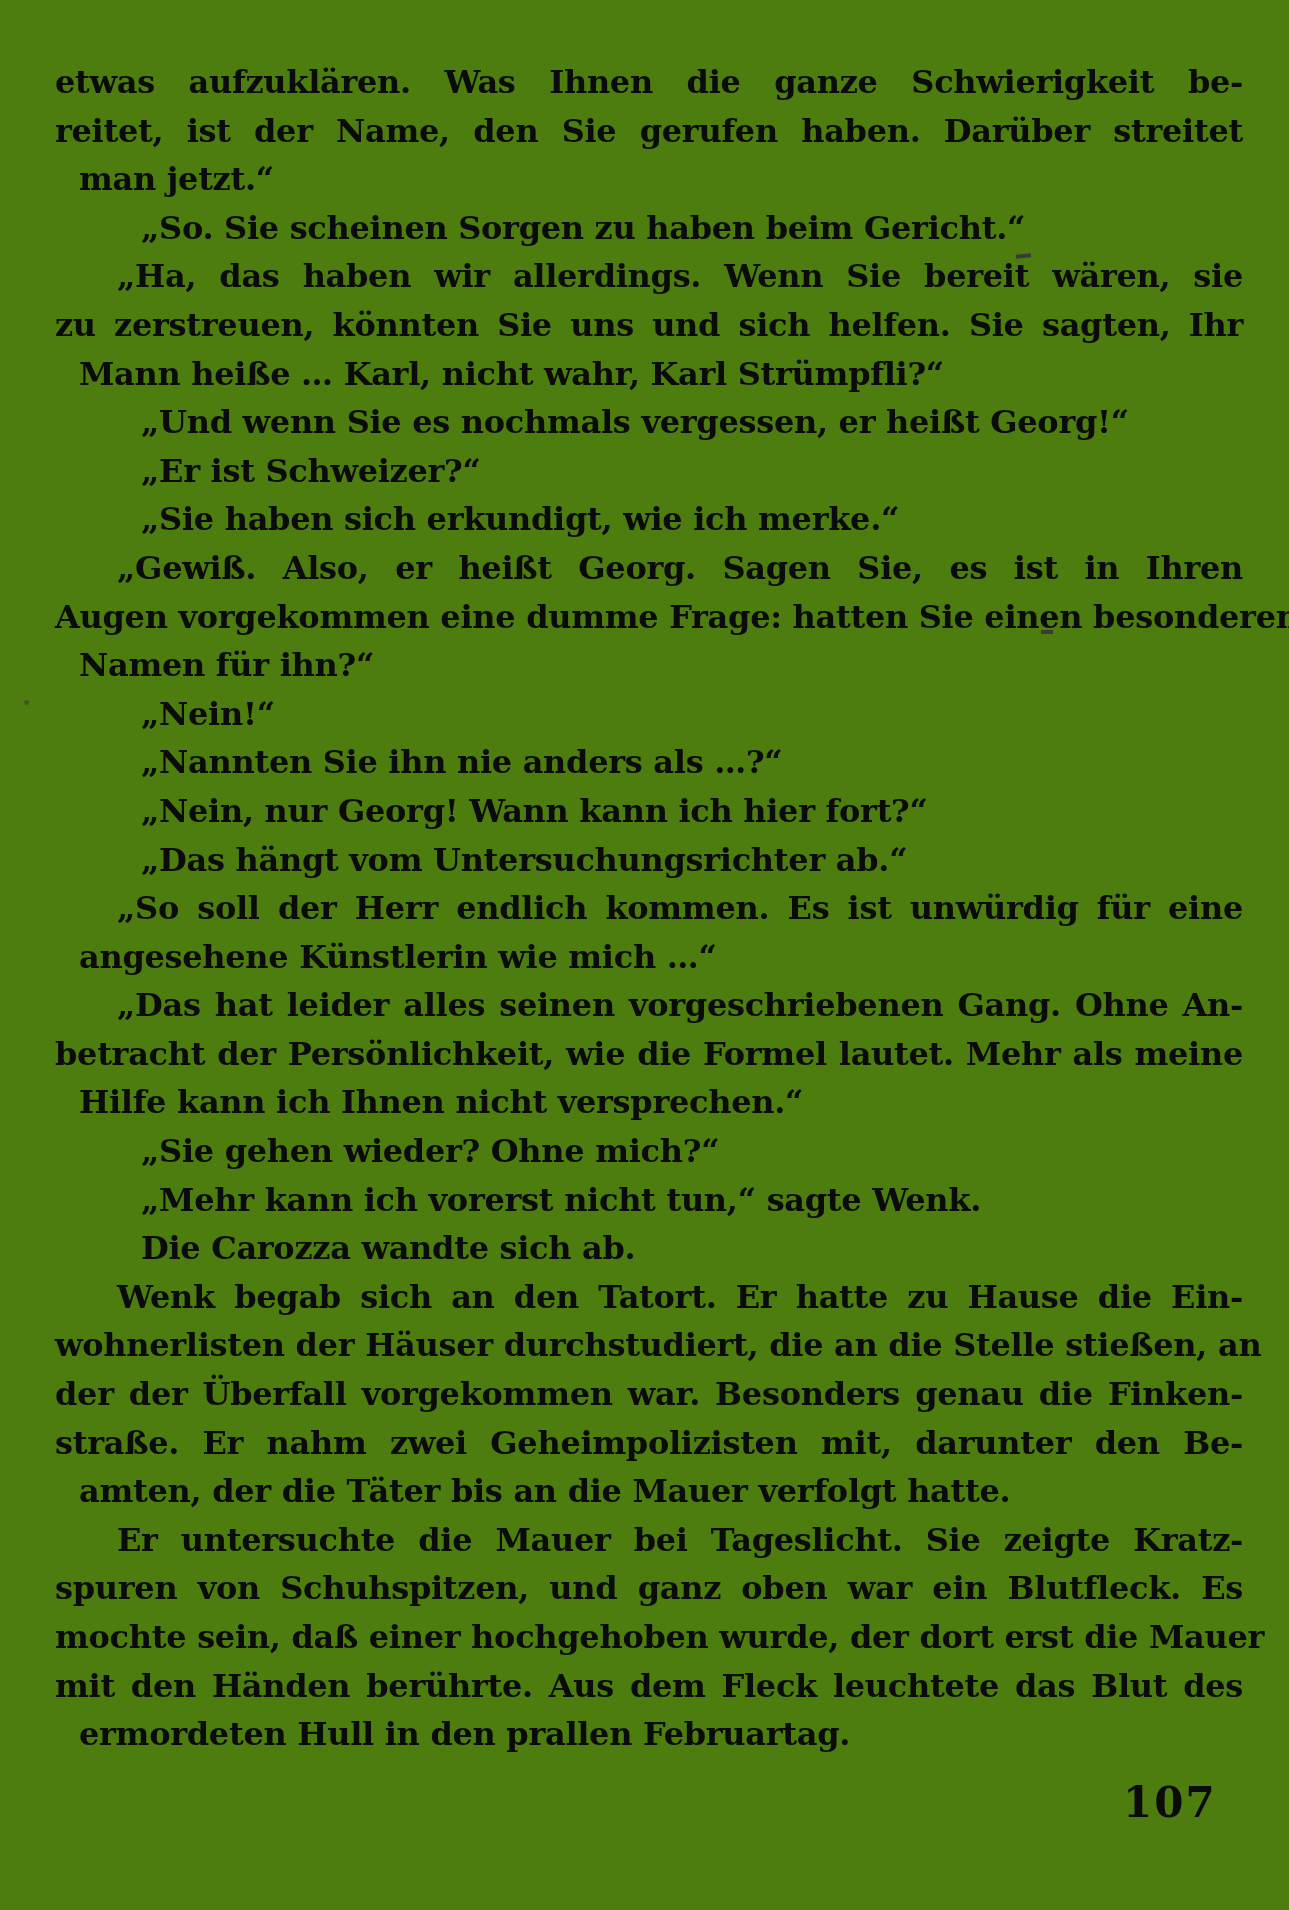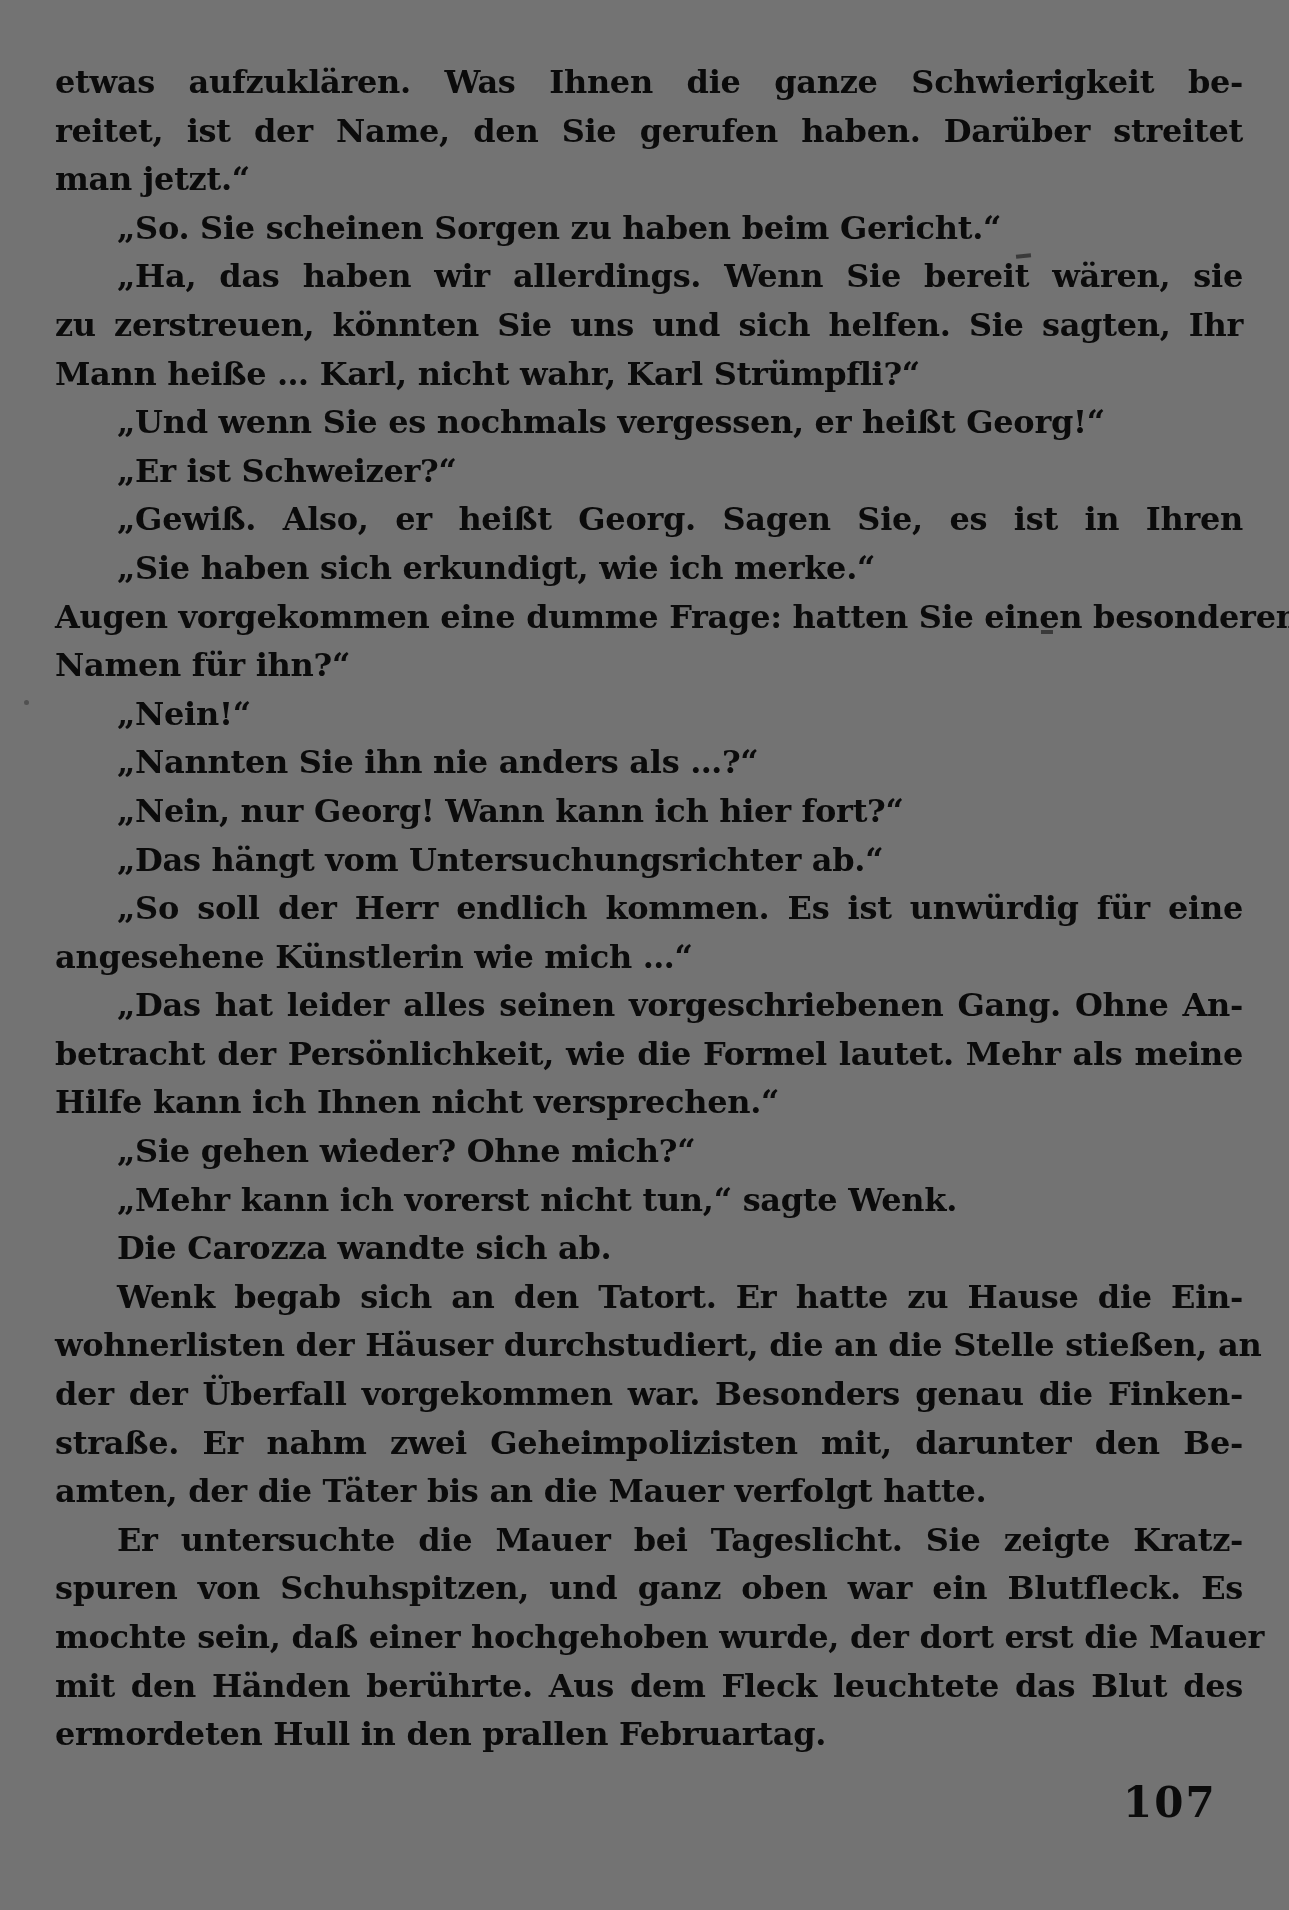--- a/index.html
+++ b/index.html
@@ -4,21 +4,21 @@
 <style>
   html, body {
     margin: 0;
     padding: 0;
     background: #ffffff;
   }
   .page {
     position: relative;
     width: 1289px;
     height: 1910px;
-    background: #737373;
+    background: #4d7c0f;
     overflow: hidden;
     font-family: "DejaVu Serif", serif;
   }
   .textblock {
     position: absolute;
     left: 55px;
     top: 58px;
     width: 1188px;
   }
   .line {
@@ -28,20 +28,21 @@
     line-height: 48.6px;
     height: 48.6px;
     color: #0b0b0b;
     letter-spacing: -0.3px;
     white-space: nowrap;
     text-align: justify;
     text-align-last: justify;
   }
   .line.end {
     text-align-last: left;
+    margin-left: 24px;
   }
   .line.indent {
     text-indent: 62px;
   }
   .pagenum {
     position: absolute;
     left: 1083px;
     top: 1778px;
     font-family: "DejaVu Serif", serif;
     font-weight: bold;
@@ -66,22 +67,22 @@
   <div class="textblock">
     <div class="line">etwas aufzuklären. Was Ihnen die ganze Schwierigkeit be-</div>
     <div class="line">reitet, ist der Name, den Sie gerufen haben. Darüber streitet</div>
     <div class="line end">man jetzt.“</div>
     <div class="line end indent">„So. Sie scheinen Sorgen zu haben beim Gericht.“</div>
     <div class="line indent">„Ha, das haben wir allerdings. Wenn Sie bereit wären, sie</div>
     <div class="line">zu zerstreuen, könnten Sie uns und sich helfen. Sie sagten, Ihr</div>
     <div class="line end">Mann heiße … Karl, nicht wahr, Karl Strümpfli?“</div>
     <div class="line end indent">„Und wenn Sie es nochmals vergessen, er heißt Georg!“</div>
     <div class="line end indent">„Er ist Schweizer?“</div>
+    <div class="line end indent">„Sie haben sich erkundigt, wie ich merke.“</div>
     <div class="line indent">„Gewiß. Also, er heißt Georg. Sagen Sie, es ist in Ihren</div>
-    <div class="line end indent">„Sie haben sich erkundigt, wie ich merke.“</div>
     <div class="line">Augen vorgekommen eine dumme Frage: hatten Sie einen besonderen</div>
     <div class="line end">Namen für ihn?“</div>
     <div class="line end indent">„Nein!“</div>
     <div class="line end indent">„Nannten Sie ihn nie anders als …?“</div>
     <div class="line end indent">„Nein, nur Georg! Wann kann ich hier fort?“</div>
     <div class="line end indent">„Das hängt vom Untersuchungsrichter ab.“</div>
     <div class="line indent">„So soll der Herr endlich kommen. Es ist unwürdig für eine</div>
     <div class="line end">angesehene Künstlerin wie mich …“</div>
     <div class="line indent">„Das hat leider alles seinen vorgeschriebenen Gang. Ohne An-</div>
     <div class="line">betracht der Persönlichkeit, wie die Formel lautet. Mehr als meine</div>

